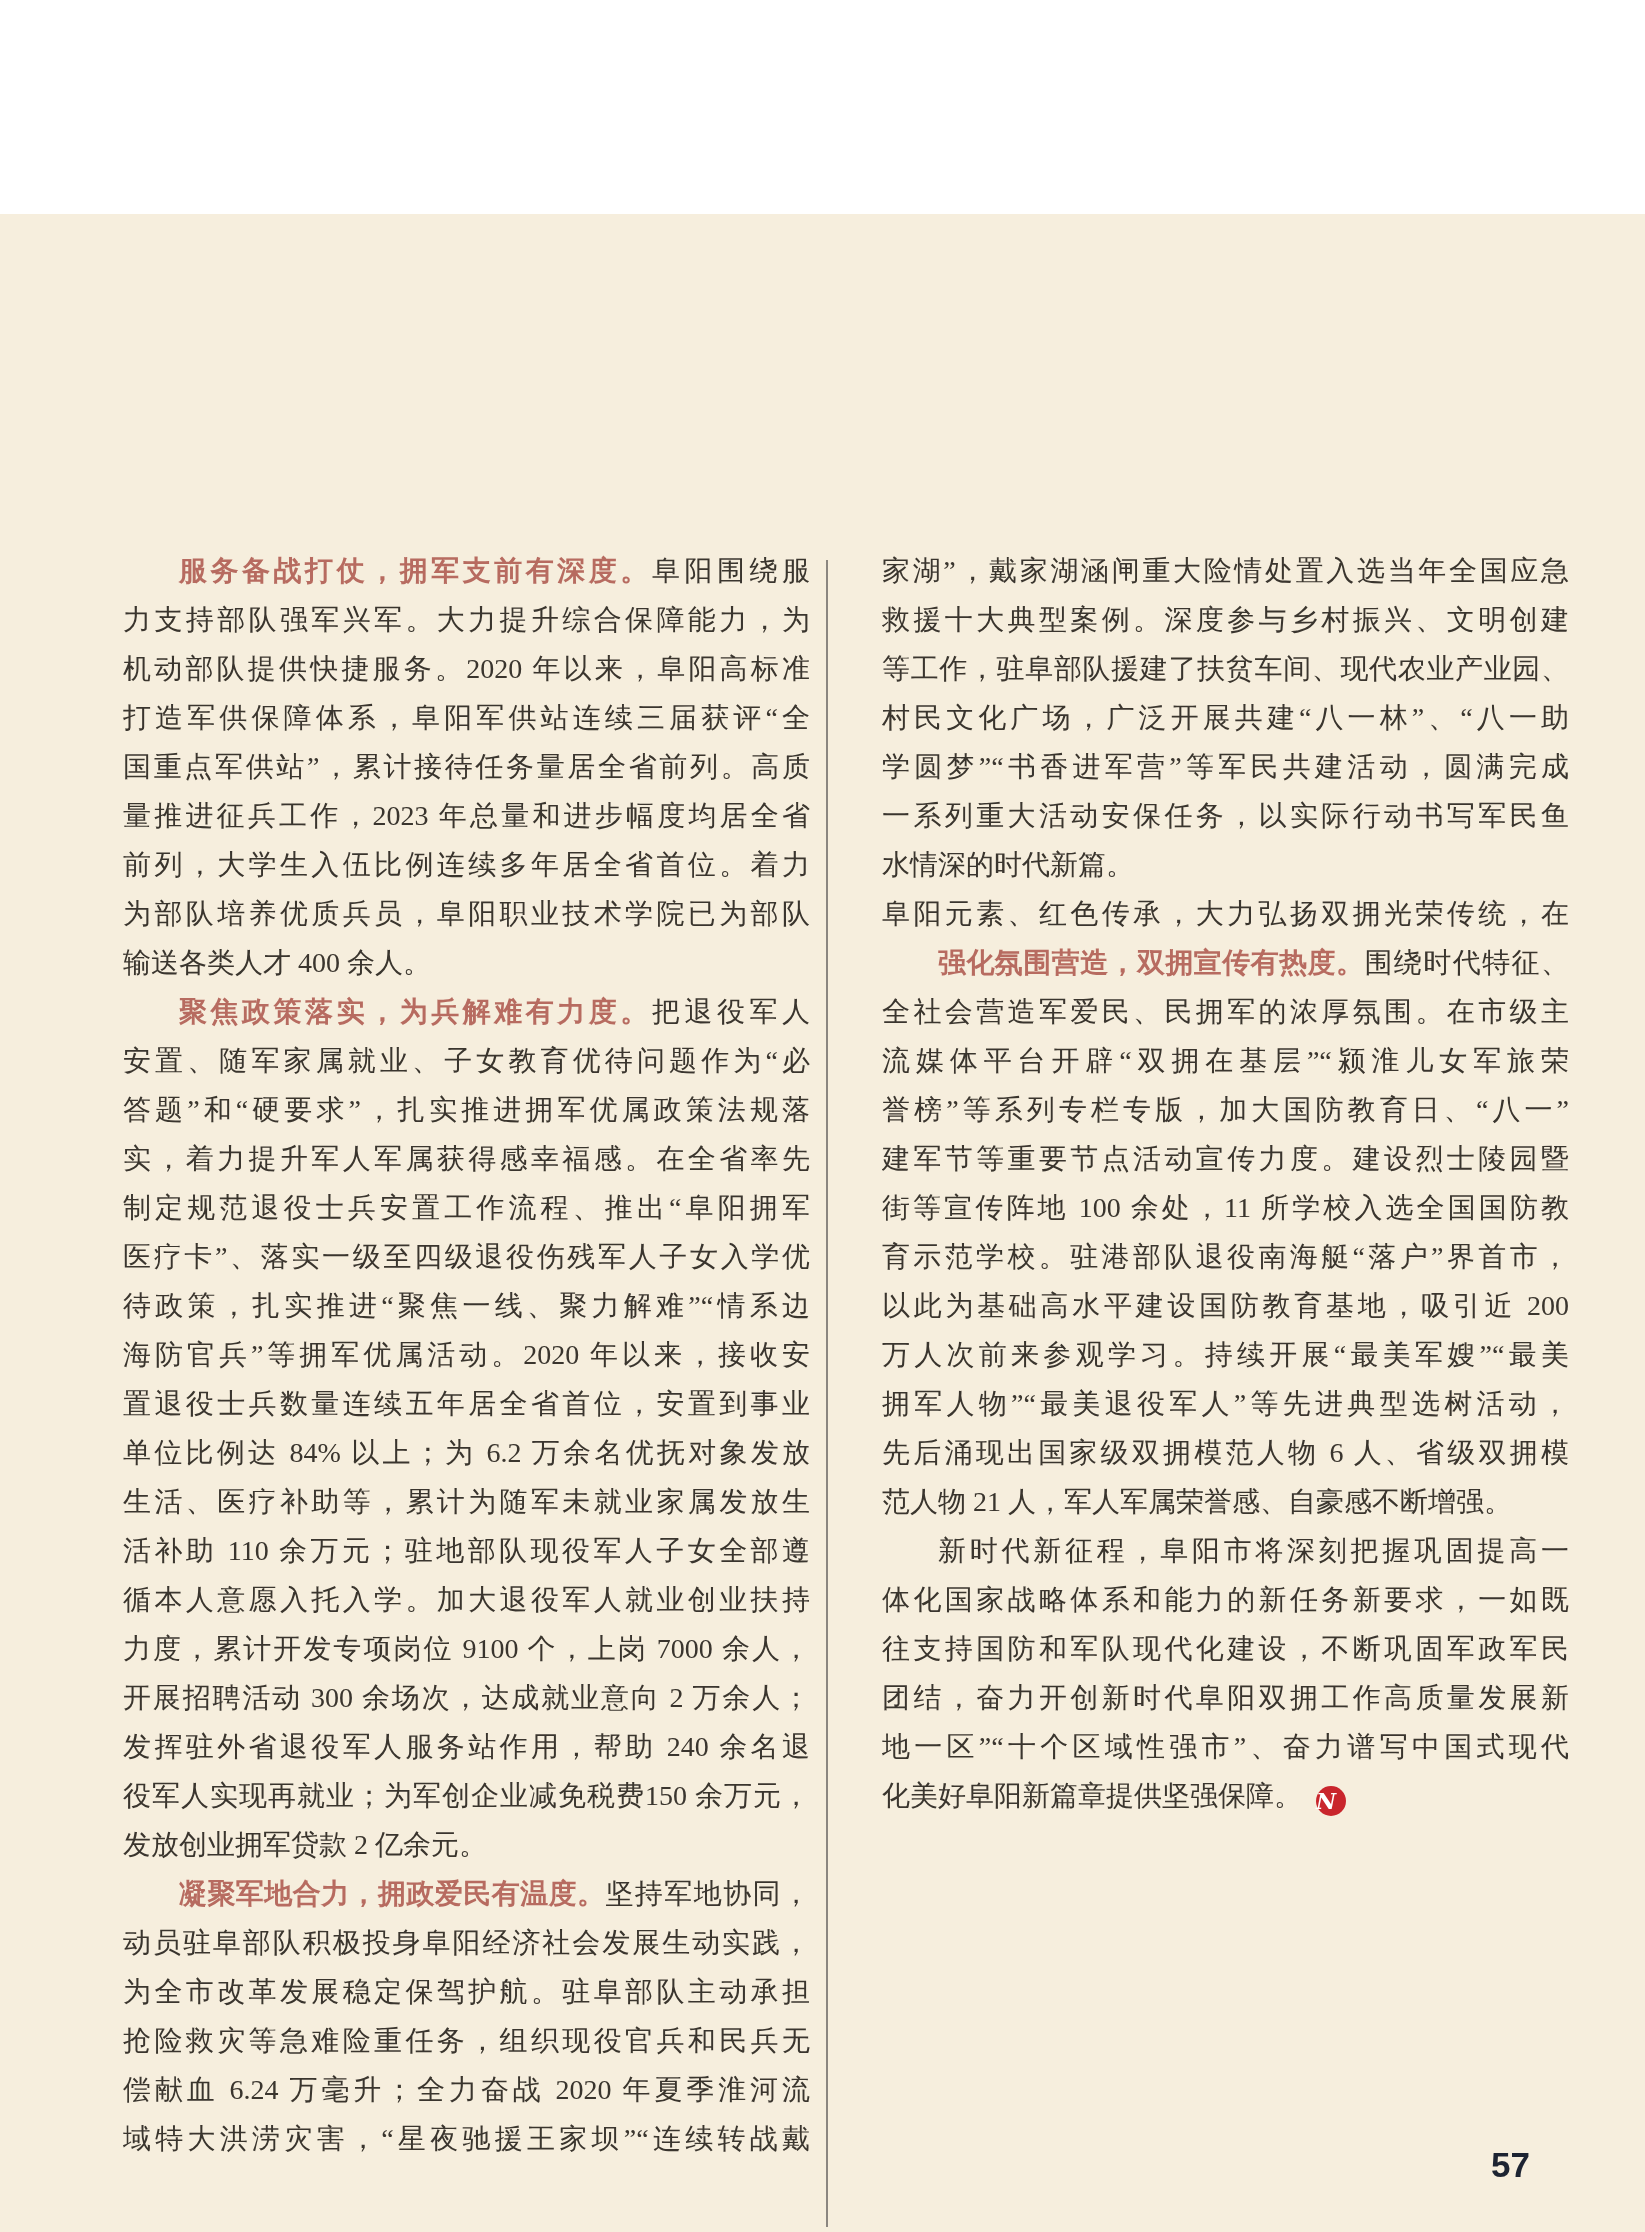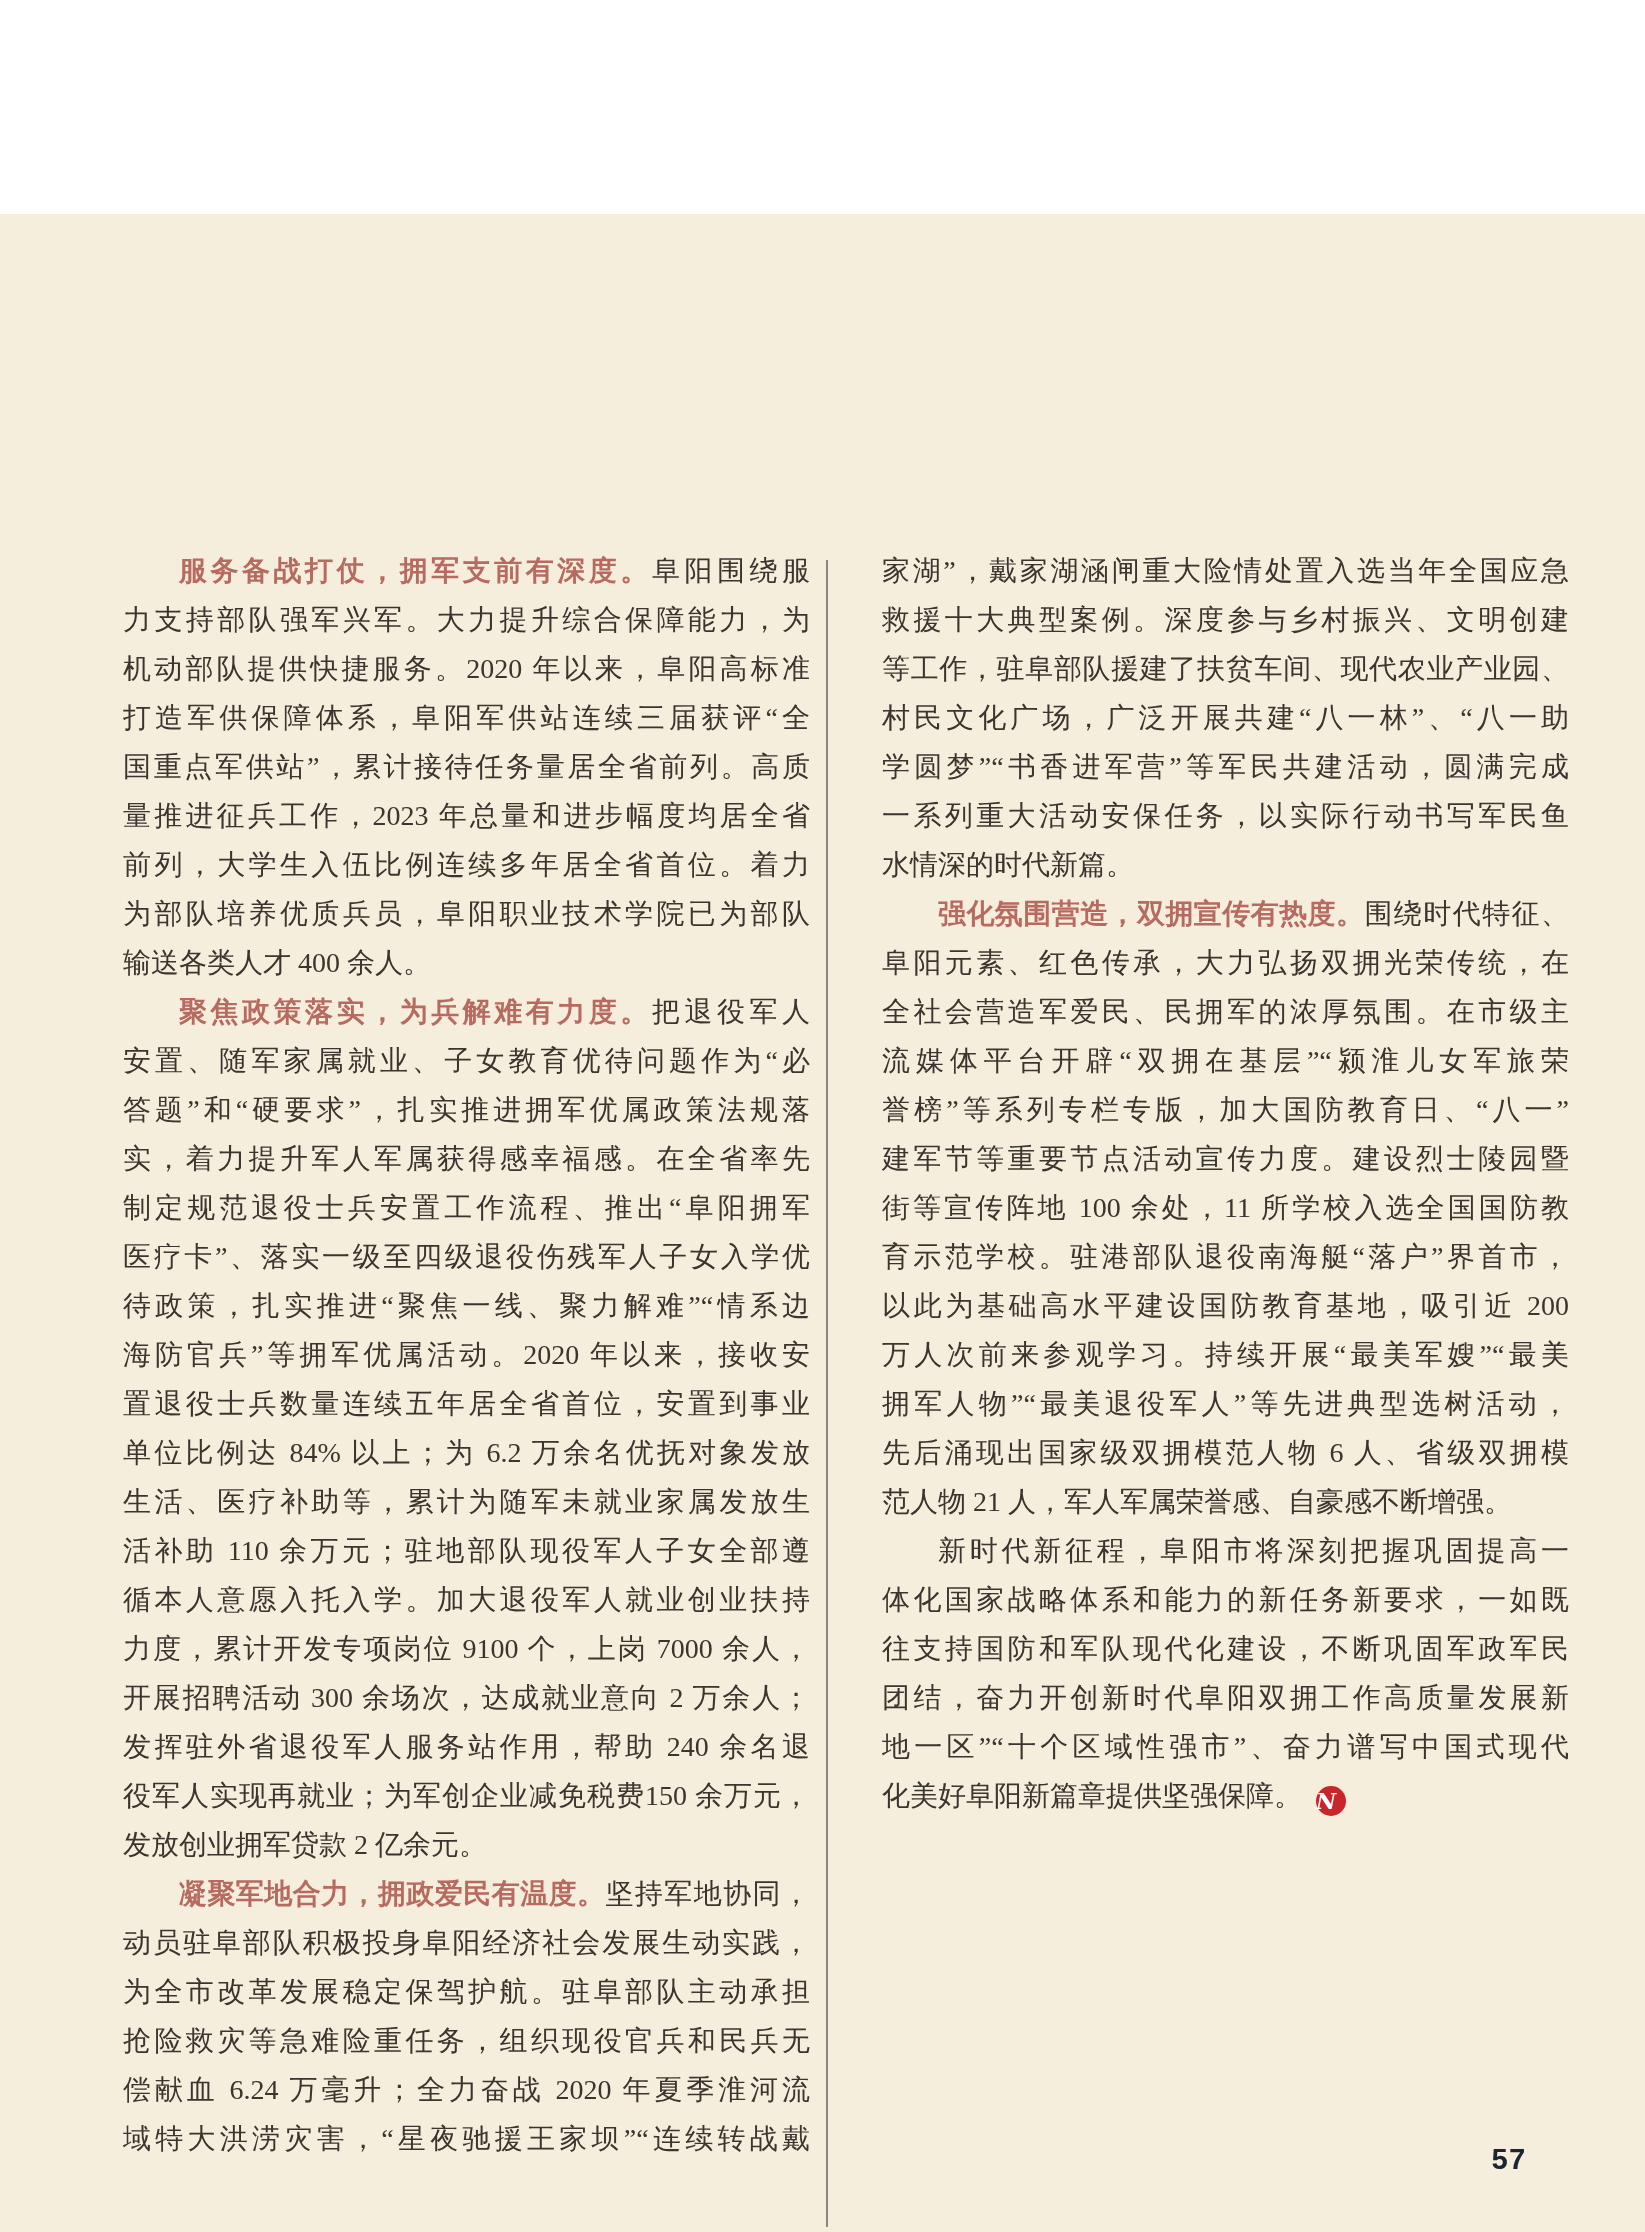--- a/index.html
+++ b/index.html
@@ -53,23 +53,23 @@
     left: 826px;
     top: 346px;
     width: 2px;
     height: 1667px;
     background: var(--divider-color, #8b8680);
   }
   .page-number {
     position: absolute;
     left: 1491px;
     top: 2145px;
-    font-family: Liberation Mono, monospace;
+    font-family: Liberation Sans, sans-serif;
     font-weight: bold;
-    font-size: 29px;
+    font-size: 35px;
     color: var(--pagenum-color, #1d2432);
   }
   .end-mark {
     display: inline-block;
     width: 30px;
     height: 30px;
     margin-left: 14px;
     border-radius: 50%;
     background: var(--endmark-bg, #c9252c);
     color: var(--endmark-fg, #ffffff);
@@ -125,22 +125,22 @@
       </div>
     <div class="divider"></div>
     <div class="column right">
         <div class="line"><span class="body-seg">家湖”，戴家湖涵闸重大险情处置入选当年全国应急</span></div>
         <div class="line"><span class="body-seg">救援十大典型案例。深度参与乡村振兴、文明创建</span></div>
         <div class="line"><span class="body-seg">等工作，驻阜部队援建了扶贫车间、现代农业产业园、</span></div>
         <div class="line"><span class="body-seg">村民文化广场，广泛开展共建“八一林”、“八一助</span></div>
         <div class="line"><span class="body-seg">学圆梦”“书香进军营”等军民共建活动，圆满完成</span></div>
         <div class="line"><span class="body-seg">一系列重大活动安保任务，以实际行动书写军民鱼</span></div>
         <div class="line para-end"><span class="body-seg">水情深的时代新篇。</span></div>
+        <div class="line"><span class="body-seg">阜阳元素、红色传承，大力弘扬双拥光荣传统，在</span></div>
         <div class="line indent"><span class="lead">强化氛围营造，双拥宣传有热度。</span><span class="body-seg">围绕时代特征、</span></div>
-        <div class="line"><span class="body-seg">阜阳元素、红色传承，大力弘扬双拥光荣传统，在</span></div>
         <div class="line"><span class="body-seg">全社会营造军爱民、民拥军的浓厚氛围。在市级主</span></div>
         <div class="line"><span class="body-seg">流媒体平台开辟“双拥在基层”“颍淮儿女军旅荣</span></div>
         <div class="line"><span class="body-seg">誉榜”等系列专栏专版，加大国防教育日、“八一”</span></div>
         <div class="line"><span class="body-seg">建军节等重要节点活动宣传力度。建设烈士陵园暨</span></div>
         <div class="line"><span class="body-seg">街等宣传阵地 100 余处，11 所学校入选全国国防教</span></div>
         <div class="line"><span class="body-seg">育示范学校。驻港部队退役南海艇“落户”界首市，</span></div>
         <div class="line"><span class="body-seg">以此为基础高水平建设国防教育基地，吸引近 200</span></div>
         <div class="line"><span class="body-seg">万人次前来参观学习。持续开展“最美军嫂”“最美</span></div>
         <div class="line"><span class="body-seg">拥军人物”“最美退役军人”等先进典型选树活动，</span></div>
         <div class="line"><span class="body-seg">先后涌现出国家级双拥模范人物 6 人、省级双拥模</span></div>

